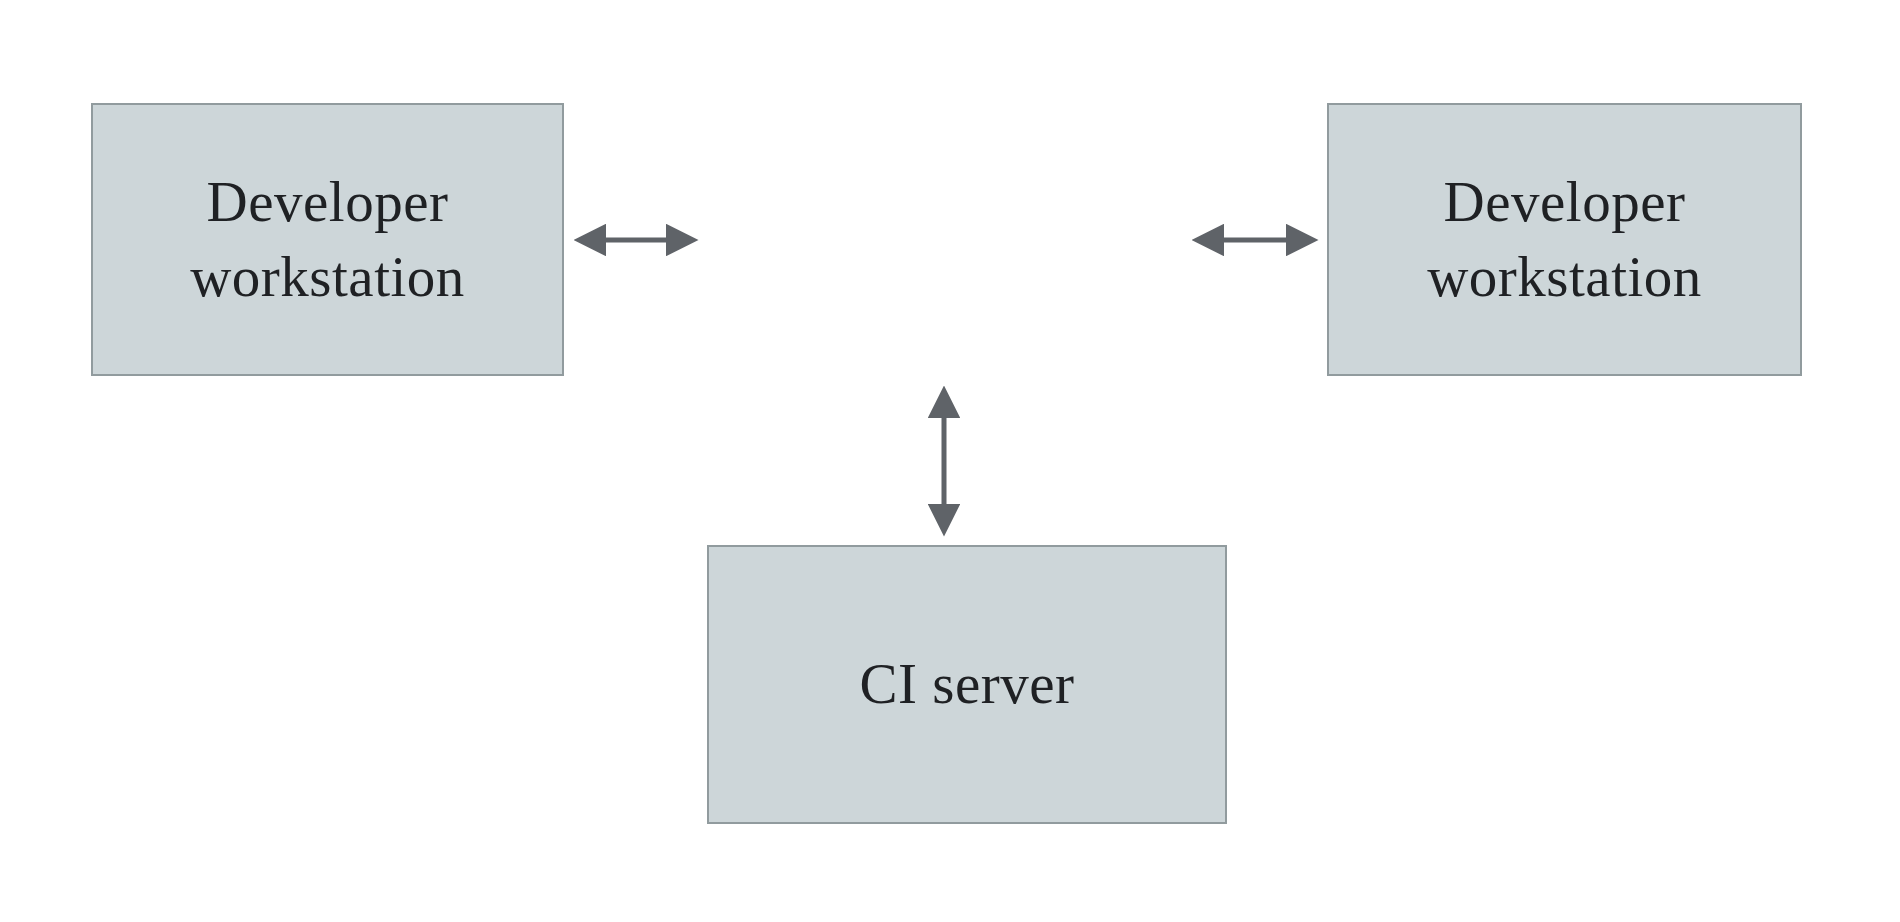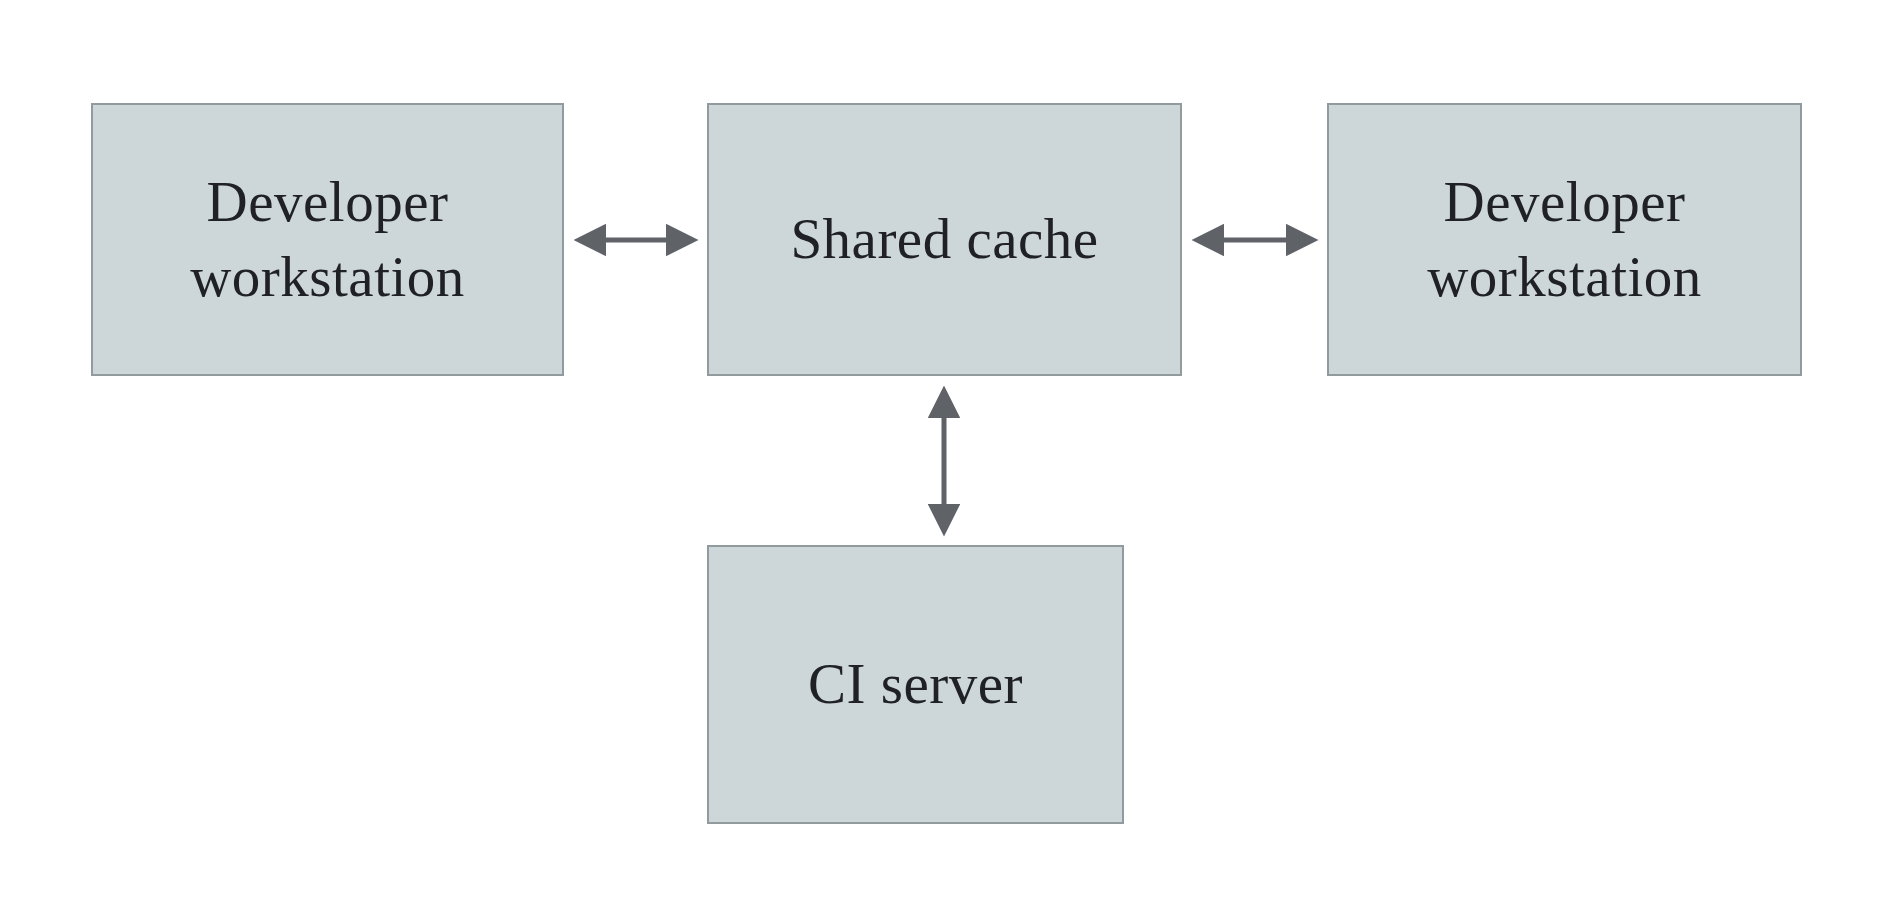--- a/index.html
+++ b/index.html
@@ -29,42 +29,39 @@
   .node-label {
     font-size: 57px;
     line-height: 1.3;
     color: #1f2124;
     letter-spacing: 0.5px;
     padding: 0 18px;
   }
   .node-left  { left: 91px;   top: 103px; width: 473px; height: 273px; }
   .node-cache { left: 707px;  top: 103px; width: 475px; height: 273px; }
   .node-right { left: 1327px; top: 103px; width: 475px; height: 273px; }
-  .node-ci    { left: 707px;  top: 545px; width: 417px; height: 279px; }
+  .node-ci    { left: 707px;  top: 545px; width: 520px; height: 279px; }
   .arrows {
     position: absolute;
     left: 0;
     top: 0;
     width: 1900px;
     height: 922px;
     pointer-events: none;
   }
 </style>
 </head>
 <body>
 
 <div class="canvas">
 
   <div class="node node-left">
     <span class="node-label">Developer workstation</span>
   </div>
 
-  <div class="node node-cache">
-    <span class="node-label">Shared cache</span>
-  </div>
 
   <div class="node node-right">
     <span class="node-label">Developer workstation</span>
   </div>
 
   <div class="node node-ci">
     <span class="node-label">CI server</span>
   </div>
 
   <svg class="arrows" viewBox="0 0 1900 922" xmlns="http://www.w3.org/2000/svg">

